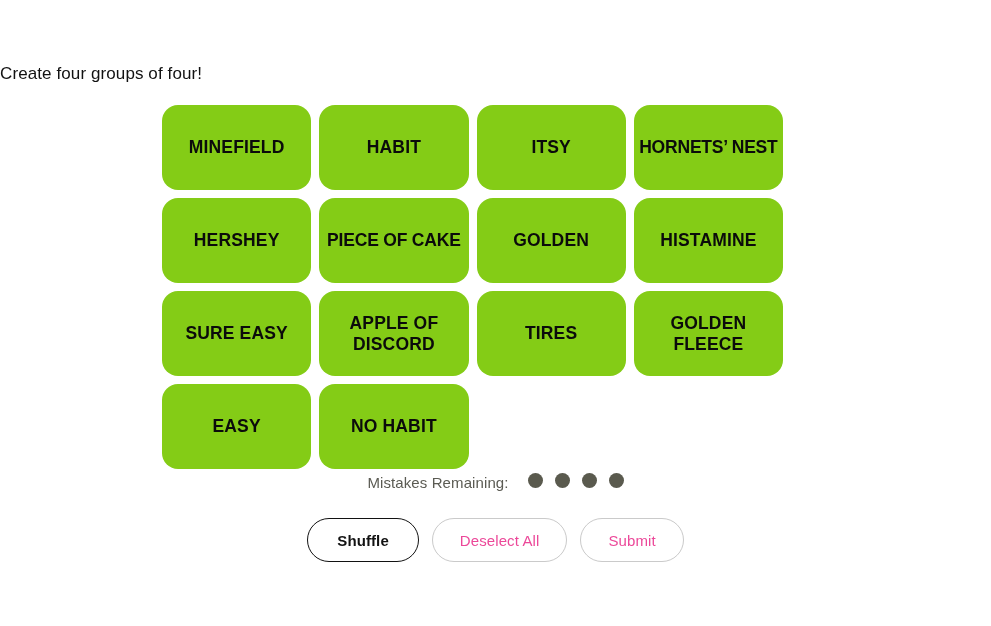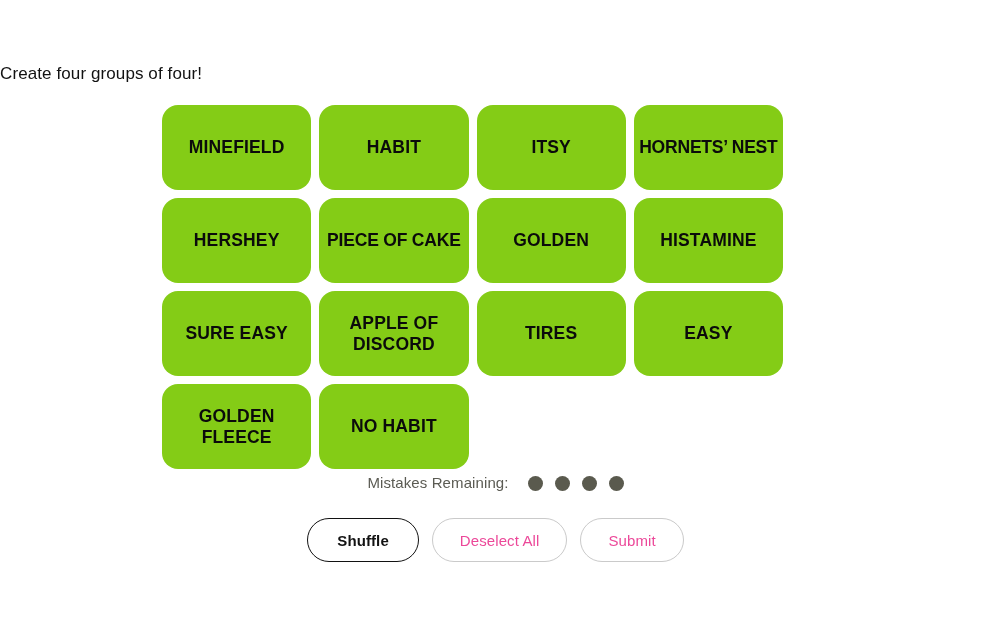--- a/index.html
+++ b/index.html
@@ -74,21 +74,21 @@
     letter-spacing: -0.2px;
   }
 
   
   .mistakes-row {
     position: absolute;
     top: 473px;
     left: 0;
     width: 991px;
     display: flex;
-    align-items: center;
+    align-items: flex-start;
     justify-content: center;
     gap: 16px;
   }
 
   .mistakes-label {
     font-size: 15px;
     font-weight: 400;
     color: #5b5b53;
     letter-spacing: 0.1px;
     line-height: 20px;
@@ -185,25 +185,25 @@
         <span class="tile-label">SURE EASY</span>
       </div>
       <div class="tile">
         <span class="tile-label">APPLE OF
 DISCORD</span>
       </div>
       <div class="tile">
         <span class="tile-label">TIRES</span>
       </div>
       <div class="tile">
-        <span class="tile-label">EASY</span>
-      </div>
-      <div class="tile">
         <span class="tile-label">GOLDEN
 FLEECE</span>
+      </div>
+      <div class="tile">
+        <span class="tile-label">EASY</span>
       </div>
       <div class="tile">
         <span class="tile-label">NO HABIT</span>
       </div>
     </div>
 
   <div class="mistakes-row">
     <span class="mistakes-label">Mistakes Remaining:</span>
     <span class="dots">
         <span class="dot" style="background: rgb(90, 90, 78);"></span>

